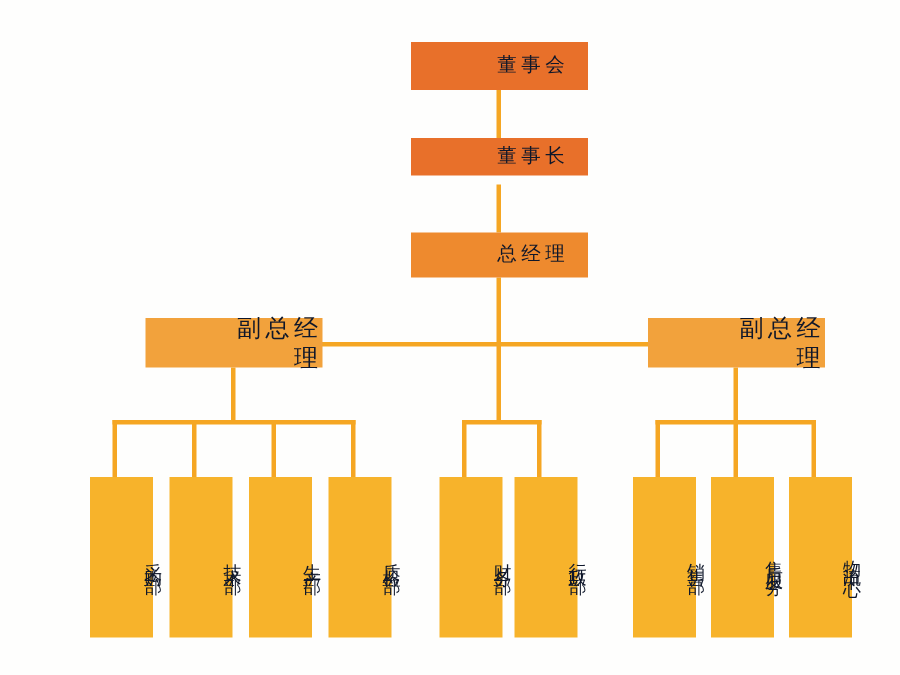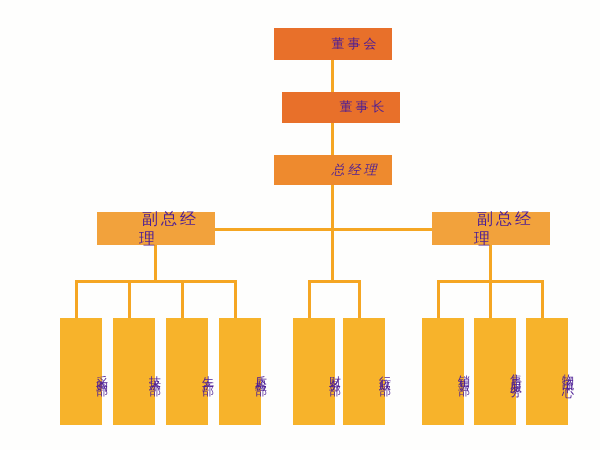--- a/index.html
+++ b/index.html
@@ -27,38 +27,37 @@
   .conn.v { width: 3px; }
   .conn.h { height: 3px; }
 
   
   .node {
     position: absolute;
     box-sizing: border-box;
     display: flex;
     align-items: center;
     justify-content: center;
-    color: #4c1d95;
-    text-align: left;
+    color: #0f172a;
+    text-align: right;
     line-height: 1.25;
     padding-left: 42px;
   }
   .node.lvl-board,
   .node.lvl-chairman {
     background: #E8702A;
     font-size: 13px;
     letter-spacing: 3px;
     text-indent: 3px;
   }
   .node.lvl-gm {
     background: #EE8A2E;
     font-size: 13px;
     letter-spacing: 3px;
     text-indent: 3px;
-    font-style: italic;
   }
   .node.lvl-vgm {
     background: #F2A23C;
     font-size: 16px;
     letter-spacing: 3px;
     text-indent: 3px;
   }
   .node.lvl-dept {
     background: #F7B32B;
     font-size: 12px;
@@ -96,21 +95,21 @@
   <div class="conn v" style="left:358px; top:280px; height:38px;"></div>
 
   <div class="conn v" style="left:489px; top:245px; height:35px;"></div>
   <div class="conn h" style="left:437px; top:280px; width:107px;"></div>
   <div class="conn v" style="left:437px; top:280px; height:38px;"></div>
   <div class="conn v" style="left:489px; top:280px; height:38px;"></div>
   <div class="conn v" style="left:541px; top:280px; height:38px;"></div>
 
   <div class="node lvl-board" style="left:274px; top:28px; width:118px; height:32px;">董事会</div>
 
-  <div class="node lvl-chairman" style="left:282px; top:92px; width:118px; height:31px;font-family:Liberation Serif, serif;">董事长</div>
+  <div class="node lvl-chairman" style="left:274px; top:92px; width:118px; height:25px;font-family:Liberation Serif, serif;">董事长</div>
 
   <div class="node lvl-gm" style="left:274px; top:155px; width:118px; height:30px;">总经理</div>
 
   <div class="node lvl-vgm" style="left:97px; top:212px; width:118px; height:33px;">副总经理</div>
 
   <div class="node lvl-vgm" style="left:432px; top:212px; width:118px; height:33px;">副总经理</div>
 
   <div class="node lvl-dept" style="left:60px; top:318px; width:31px; height:107px;">
     <span class="vtext">采购部</span>
   </div>

